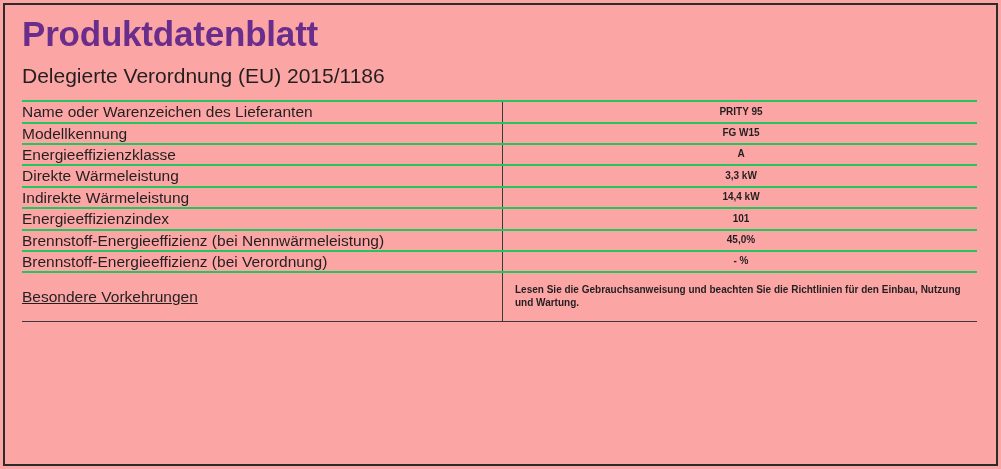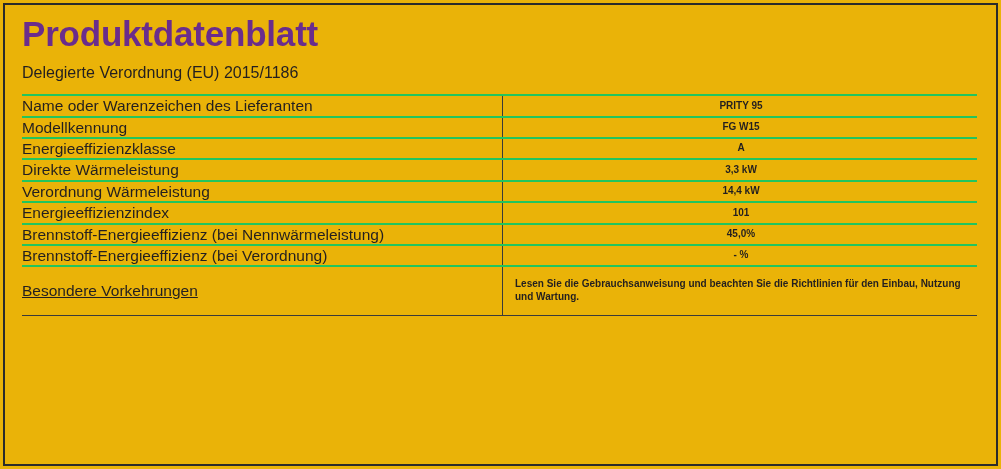--- a/index.html
+++ b/index.html
@@ -9,21 +9,21 @@
   }
   body {
     font-family: "Liberation Sans", sans-serif;
     color: #231f20;
   }
   .page {
     position: relative;
     width: 1001px;
     height: 469px;
     box-sizing: border-box;
-    background: #eab308;
+    background: #fca5a5;
     overflow: hidden;
   }
   .frame {
     position: absolute;
     left: 3px;
     top: 3px;
     width: 995px;
     height: 463px;
     border: 2px solid #2b2b2b;
     box-sizing: border-box;
@@ -37,21 +37,21 @@
   .doc-title {
     font-size: 35px;
     font-weight: bold;
     color: #6a2d8c;
     letter-spacing: -0.2px;
     line-height: 1.15;
     margin: 0 0 10px 0;
     white-space: nowrap;
   }
   .doc-subtitle {
-    font-size: 16px;
+    font-size: 21px;
     color: #231f20;
     margin: 0 0 12px 0;
     white-space: nowrap;
   }
   table.spec {
     border-collapse: collapse;
     width: 955px;
     table-layout: fixed;
   }
   table.spec td {
@@ -121,21 +121,21 @@
           <td class="label">Energieeffizienzklasse</td>
           <td class="divider"></td>
           <td class="value">A</td>
         </tr>
         <tr>
           <td class="label">Direkte Wärmeleistung</td>
           <td class="divider"></td>
           <td class="value">3,3 kW</td>
         </tr>
         <tr>
-          <td class="label">Verordnung Wärmeleistung</td>
+          <td class="label">Indirekte Wärmeleistung</td>
           <td class="divider"></td>
           <td class="value">14,4 kW</td>
         </tr>
         <tr>
           <td class="label">Energieeffizienzindex</td>
           <td class="divider"></td>
           <td class="value">101</td>
         </tr>
         <tr>
           <td class="label">Brennstoff-Energieeffizienz (bei Nennwärmeleistung)</td>

